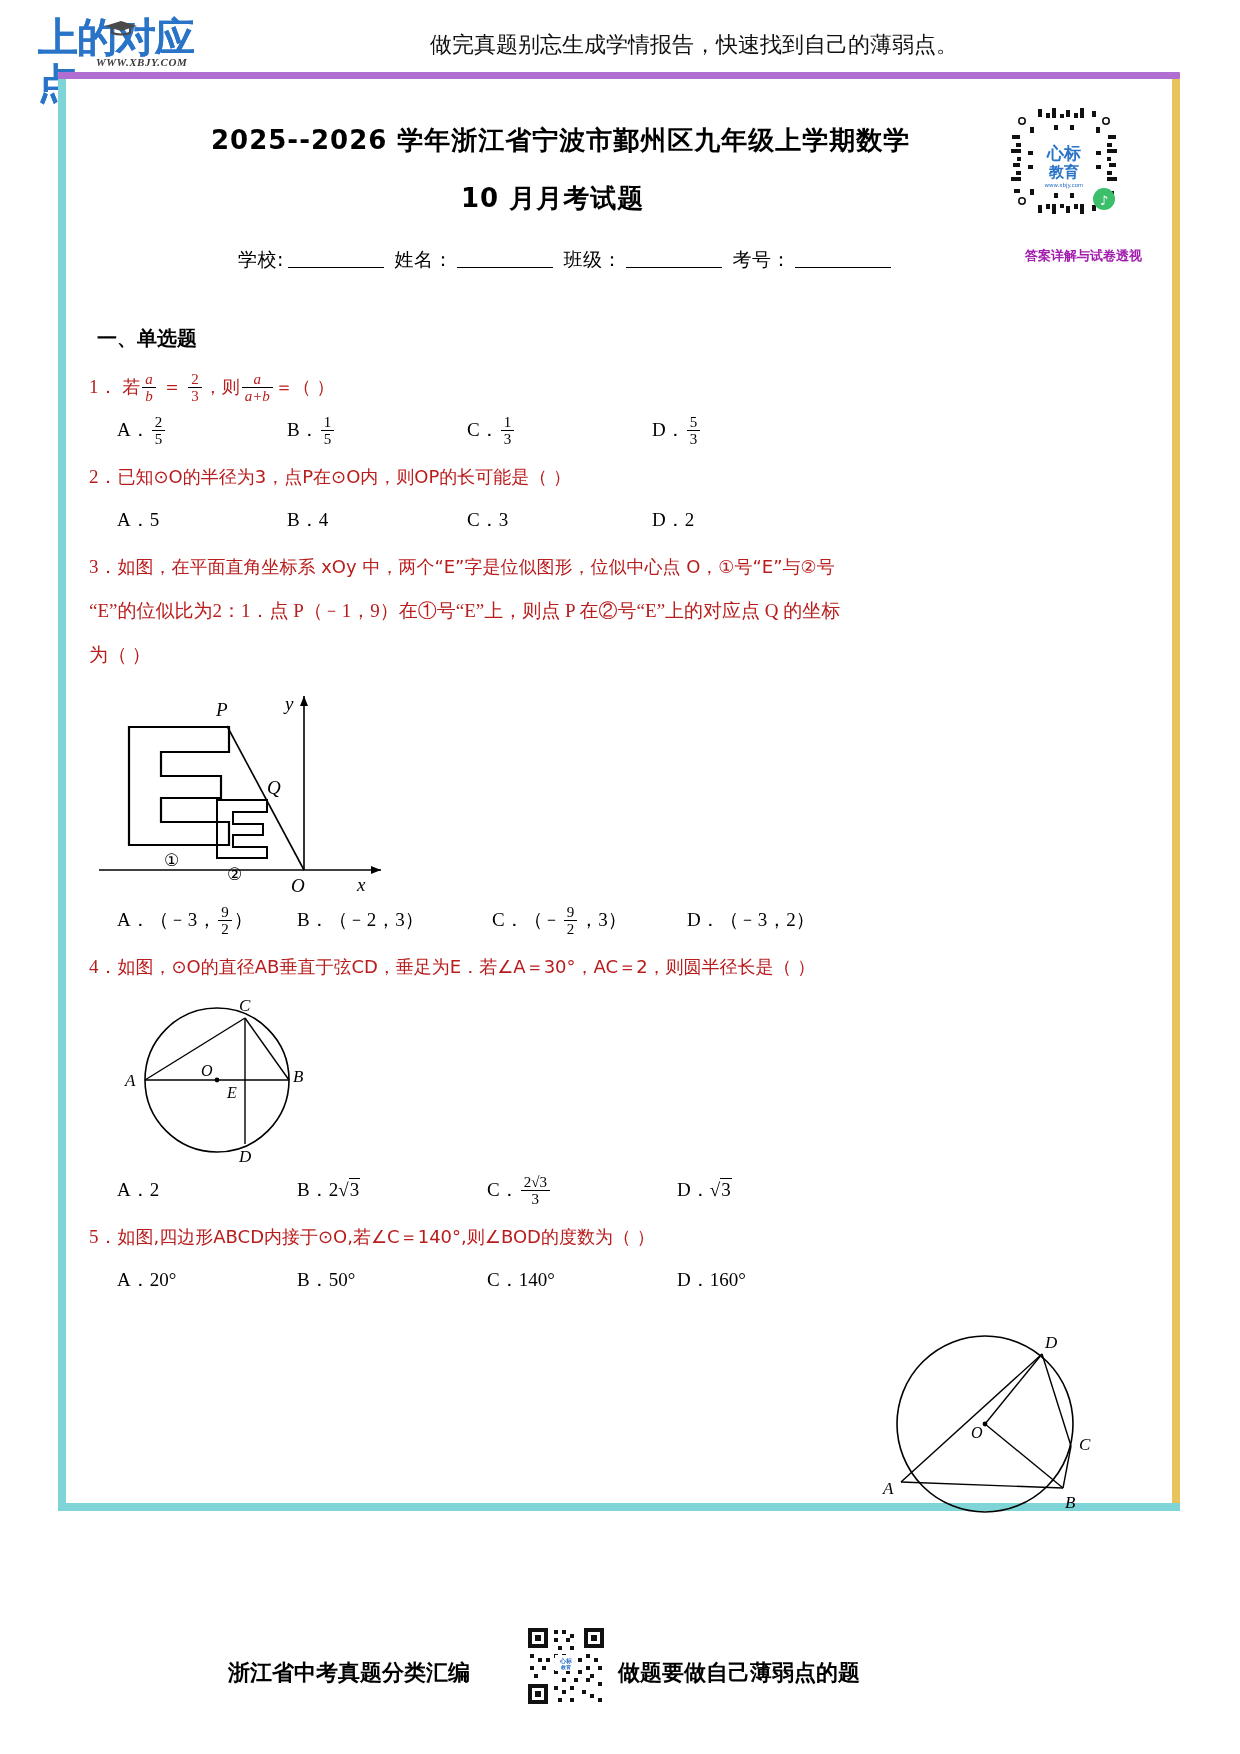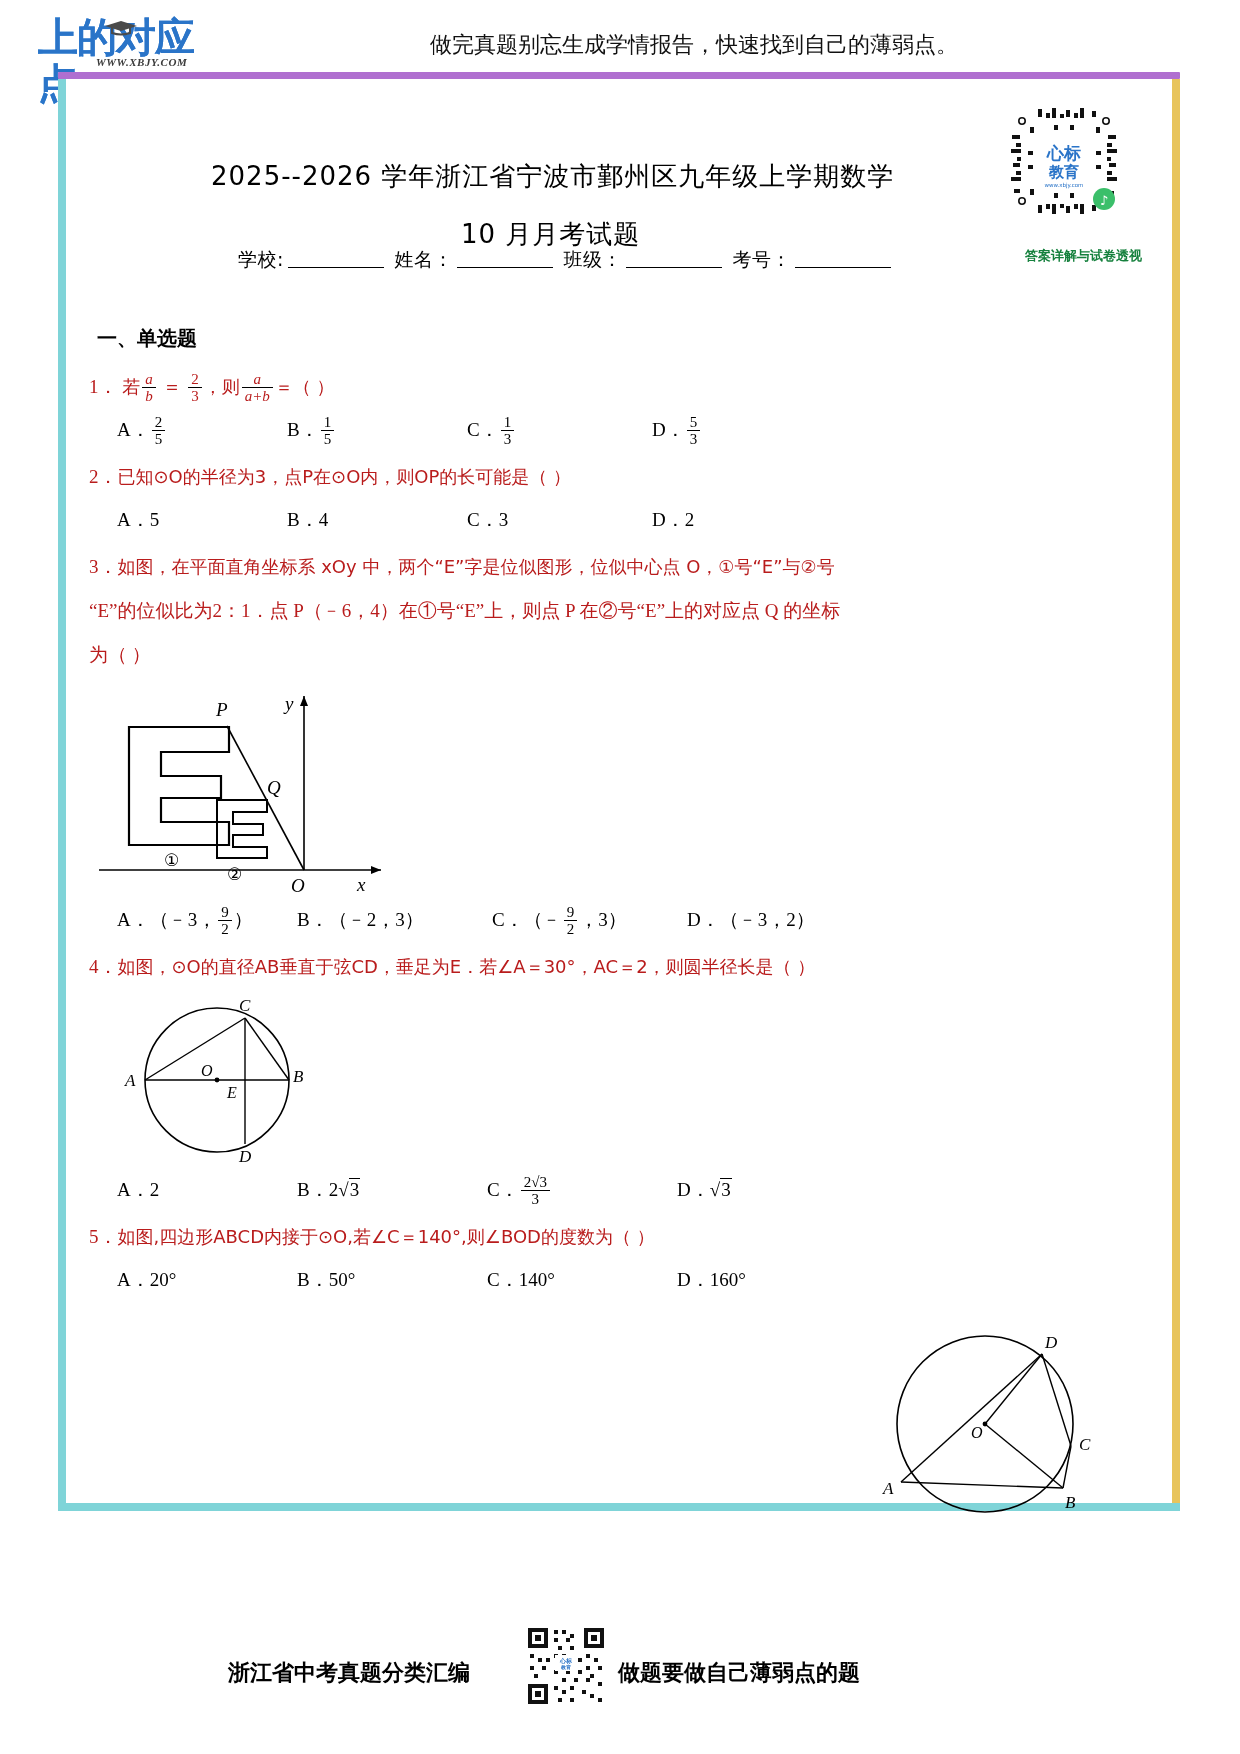--- a/index.html
+++ b/index.html
@@ -55,34 +55,33 @@
   .edge-right{right:0;top:0;width:8px;height:1432px;background:#e8c45c;}
   .edge-bottom{left:0;bottom:0;width:1122px;height:8px;background:#7fd4d8;}
   .inner{
     position:absolute;left:8px;top:0;width:1106px;height:1424px;
     background:#fff;
   }
   
   .title1,.title2{
     position:absolute;
     font-family:"DejaVu Sans", sans-serif;
-    font-weight:normal;font-size:26px;color:#000;
+    font-weight:bold;font-size:26px;color:#000;
     white-space:nowrap;
-    margin-top:36px;
   }
   .title1{left:145px;top:44px;letter-spacing:1px;}
   .title2{left:395px;top:102px;letter-spacing:1px;}
   
   .qr-top{
     position:absolute;right:52px;top:26px;width:112px;height:112px;
   }
   .qr-caption{
     position:absolute;right:30px;top:168px;
     font-family:"DejaVu Sans", sans-serif;
-    font-size:13px;color:#15803d;white-space:nowrap;font-weight:bold;
+    font-size:13px;color:#a21caf;white-space:nowrap;font-weight:bold;
   }
   
   .info-line{
     position:absolute;left:172px;top:168px;
     font-family:"DejaVu Sans", sans-serif;
     font-size:19px;color:#000;white-space:nowrap;letter-spacing:.5px;
   }
   .info-line .blank{
     display:inline-block;border-bottom:1.4px solid #000;
     width:96px;height:17px;vertical-align:-2px;margin:0 4px;
@@ -244,21 +243,21 @@
       <div class="opts">
         <span style="width:170px"><span>A．</span><span>5</span></span>
         <span style="width:180px"><span>B．</span><span>4</span></span>
         <span style="width:185px"><span>C．</span><span>3</span></span>
         <span><span>D．</span><span>2</span></span>
       </div>
 
       <div class="q">
         <span>3．</span><span class="cn">如图，在平面直角坐标系 xOy 中，两个“E”字是位似图形，位似中心点 O，①号“E”与②号</span>
       </div>
-      <div class="q cn" style="margin-left:0">“E”的位似比为2：1．点 P（﹣6，4）在①号“E”上，则点 P 在②号“E”上的对应点 Q 的坐标</div>
+      <div class="q cn" style="margin-left:0">“E”的位似比为2：1．点 P（﹣1，9）在①号“E”上，则点 P 在②号“E”上的对应点 Q 的坐标</div>
       <div class="q cn" style="margin-left:0">为（          ）</div>
 
       <div class="fig" style="height:220px">
         <svg width="320" height="215" viewBox="0 0 320 215" style="position:absolute;left:10px;top:2px">
 
           <line x1="0" y1="190" x2="282" y2="190" stroke="#000" stroke-width="1.6"></line>
           <polygon points="282,190 272,186 272,194" fill="#000"></polygon>
           <line x1="205" y1="190" x2="205" y2="16" stroke="#000" stroke-width="1.6"></line>
           <polygon points="205,16 201,26 209,26" fill="#000"></polygon>
 

